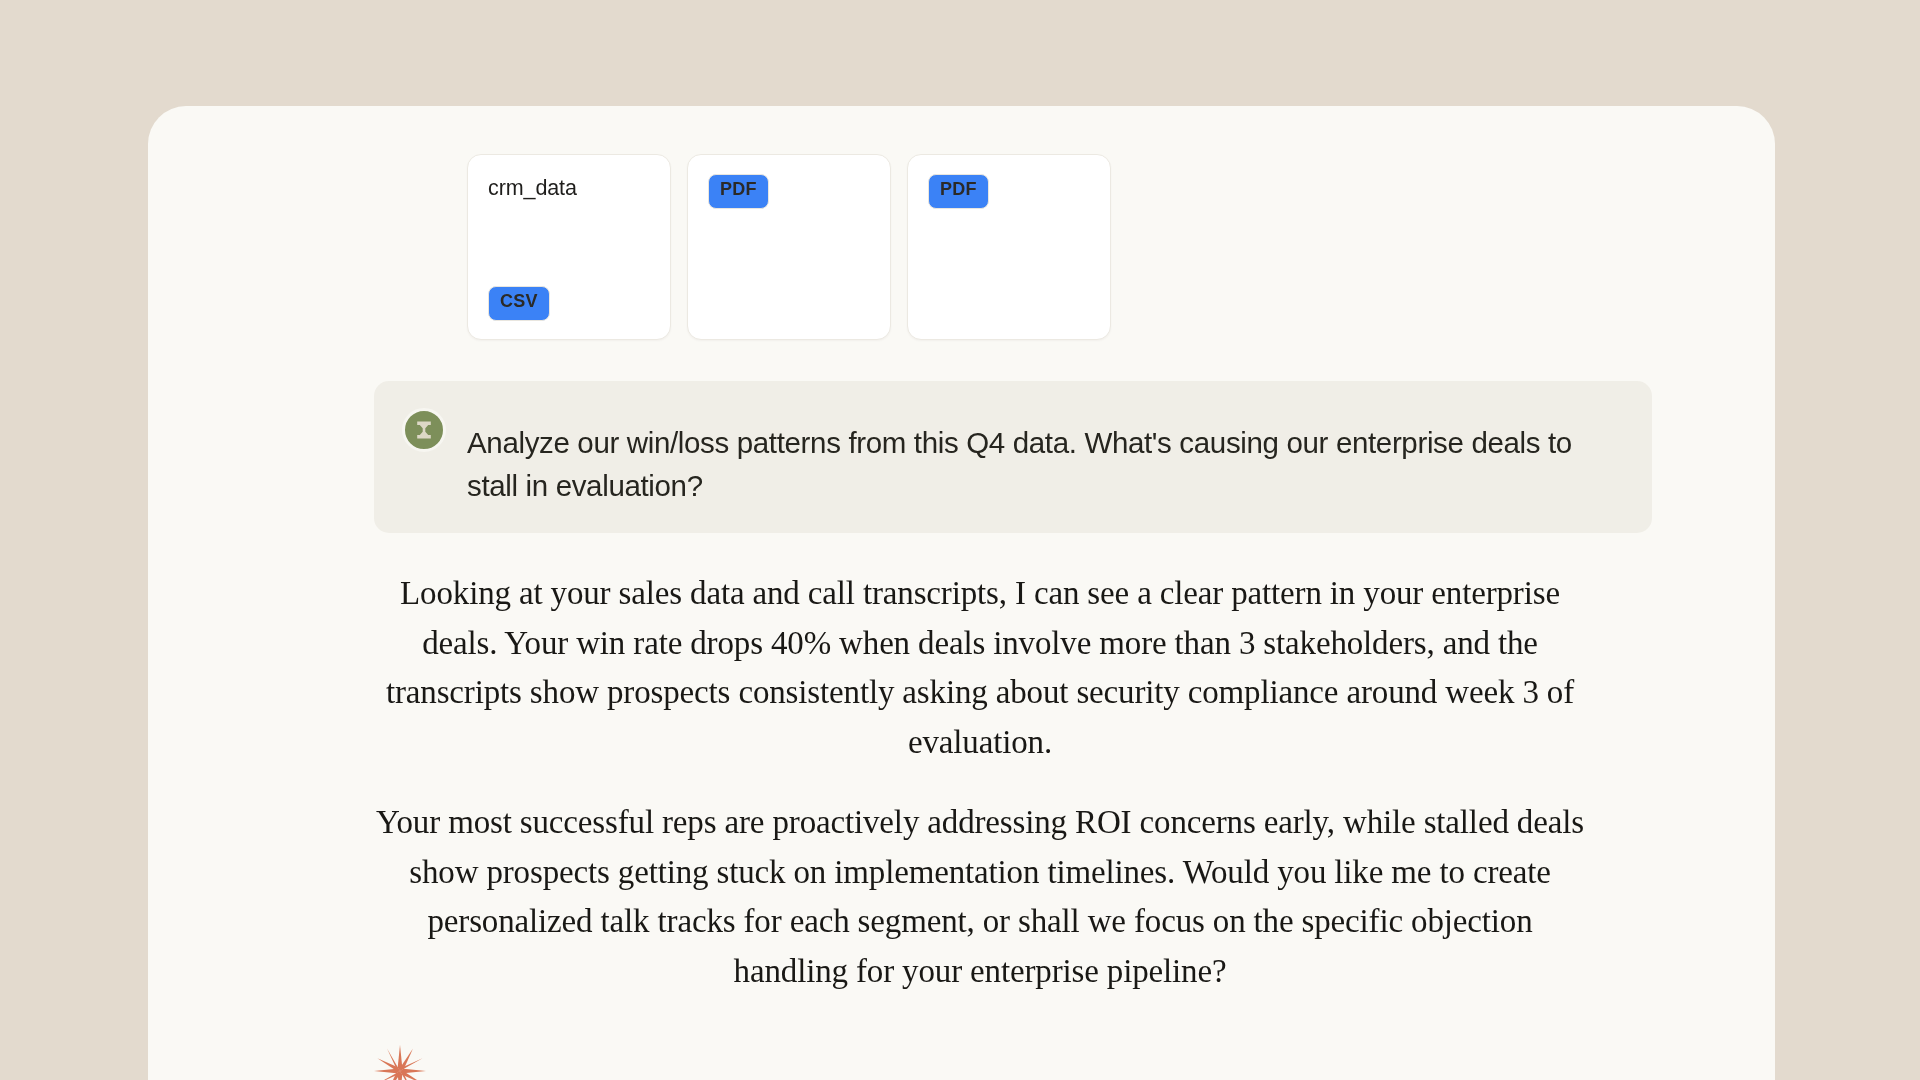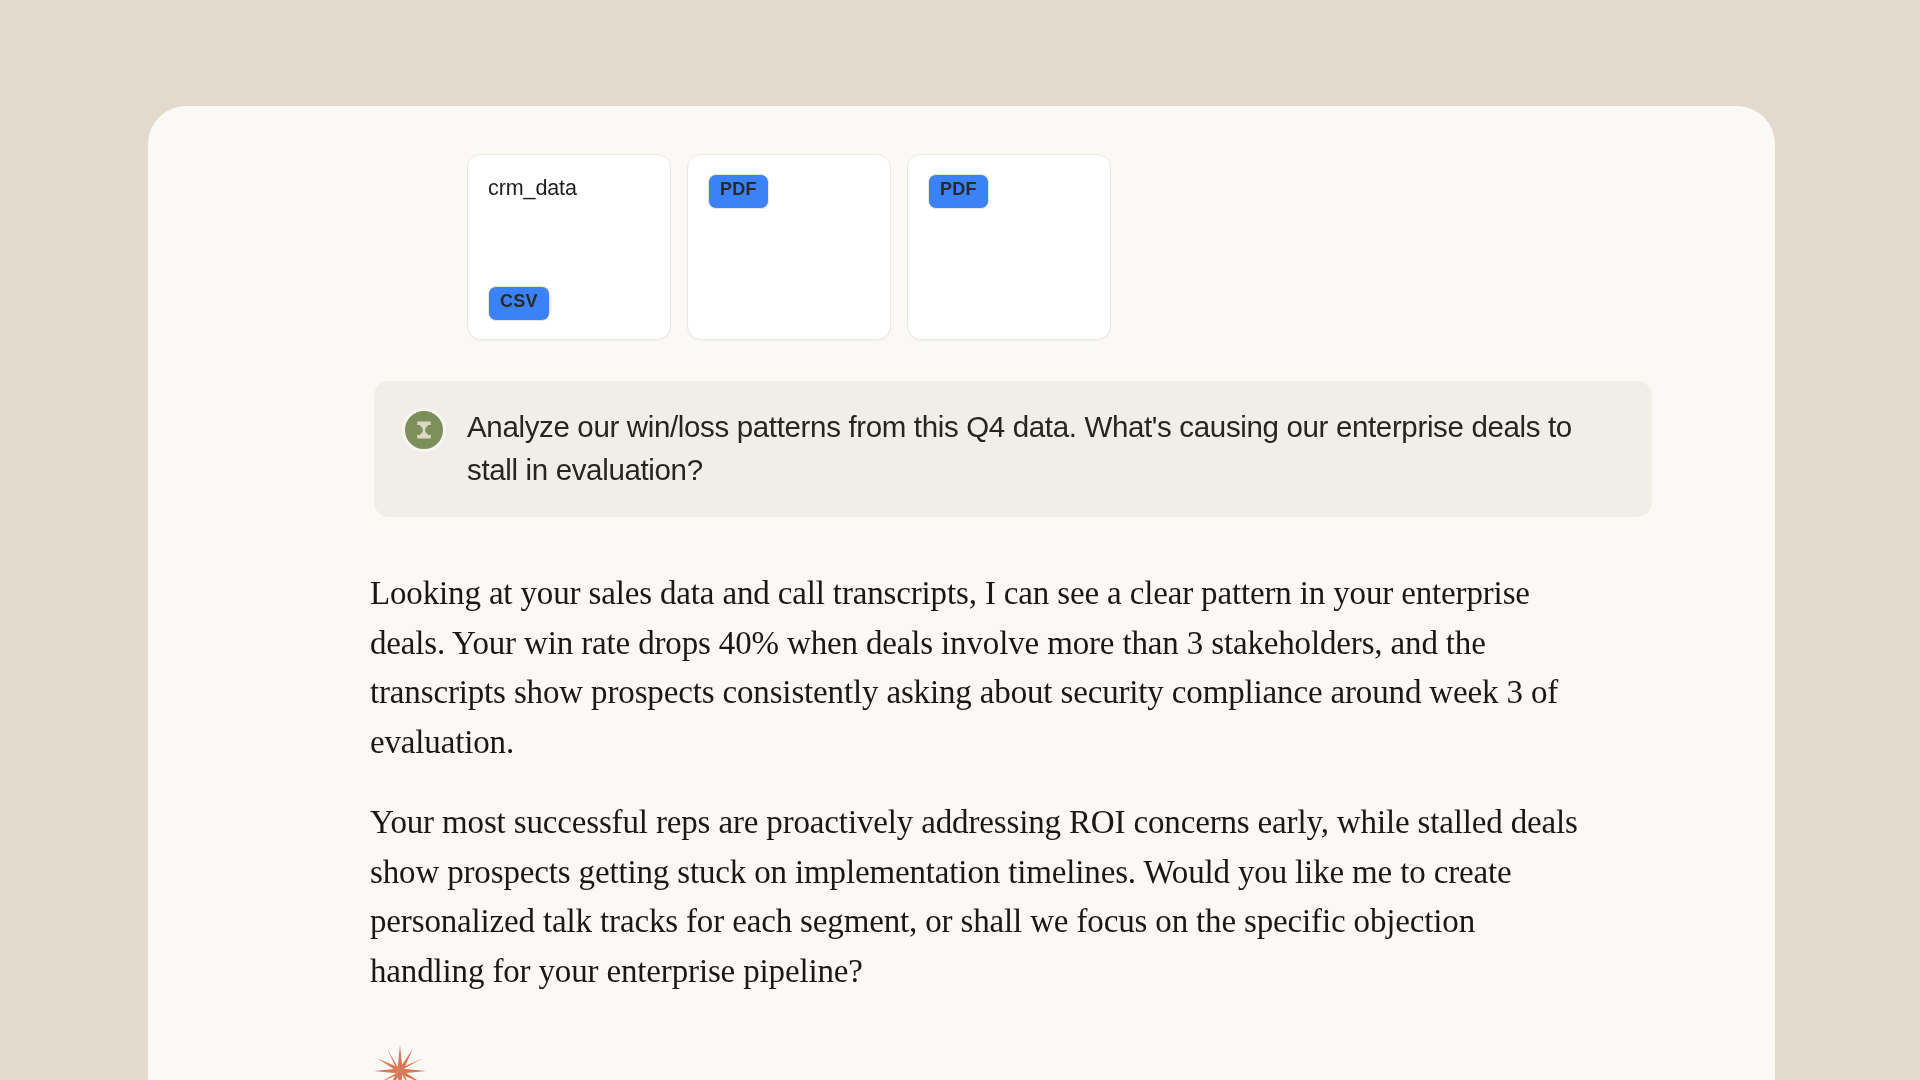--- a/index.html
+++ b/index.html
@@ -103,27 +103,29 @@
 
   .avatar svg { display: block; }
 
   .user-text {
     font-family: "Liberation Sans", sans-serif;
     font-size: 29.5px;
     line-height: 43px;
     color: #26251f;
     letter-spacing: -0.35px;
     max-width: 1120px;
+    margin-top: 16px;
   }
 
   
   .response {
-    margin-top: 52px;
+    margin-top: 36px;
     margin-left: 168px;
     width: 1220px;
+    text-align: center;
   }
 
   .response p {
     font-family: "Liberation Serif", serif;
     font-size: 33px;
     line-height: 49.5px;
     color: #191815;
     letter-spacing: -0.15px;
   }
 

